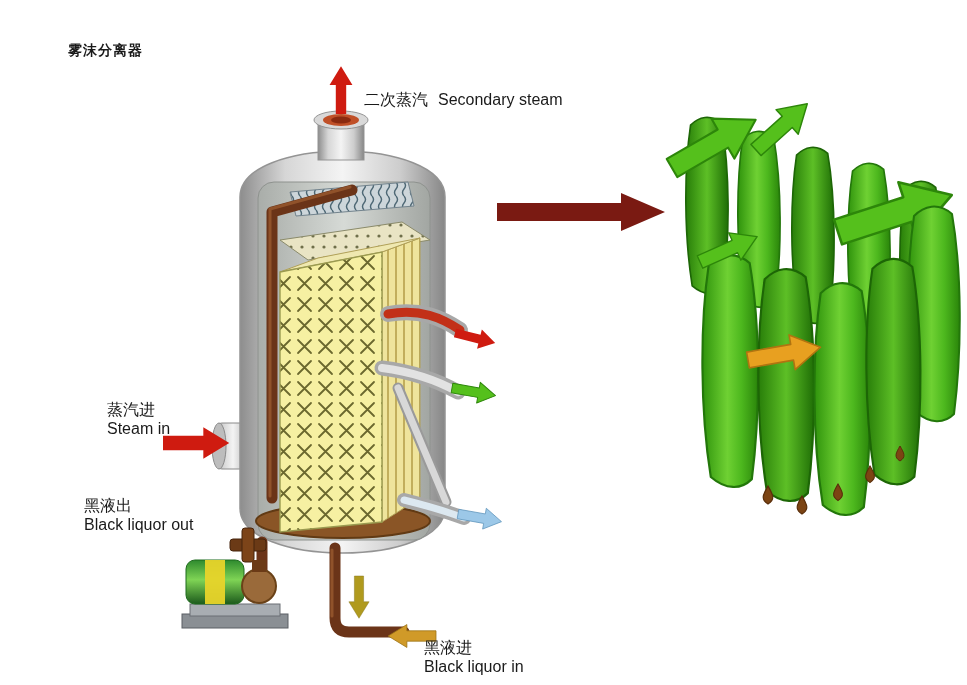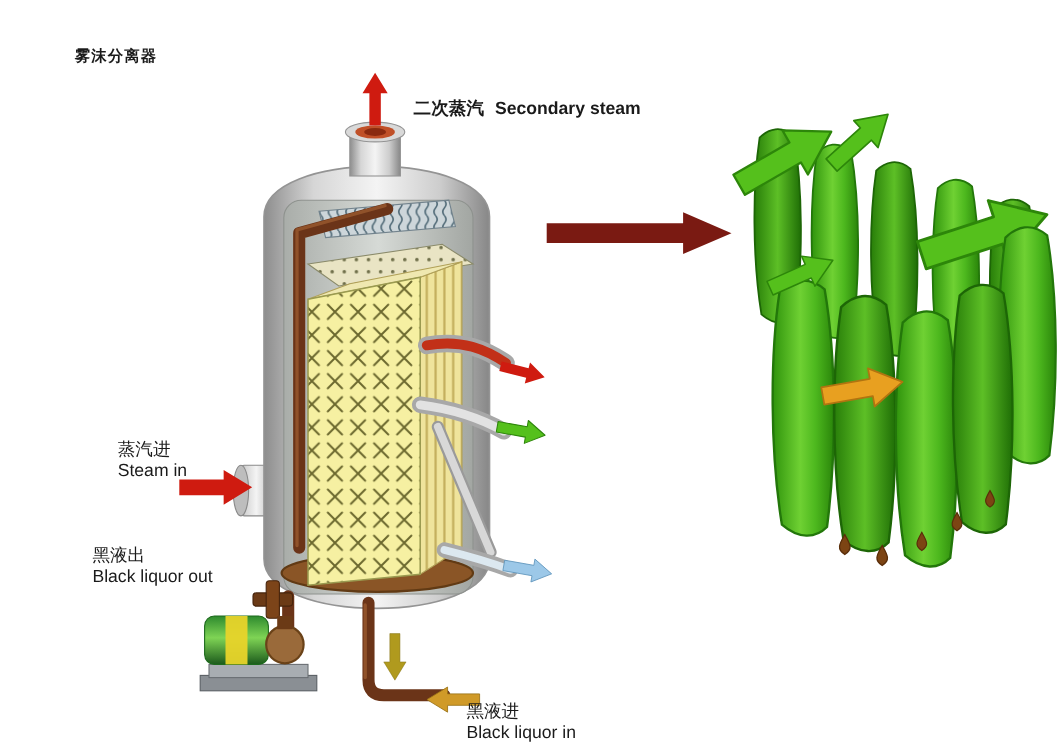--- a/index.html
+++ b/index.html
@@ -195,21 +195,21 @@
         <use href="#dropShape" class="droplet" transform="translate(802,496) scale(1.2)"></use>
         <use href="#dropShape" class="droplet" transform="translate(838,484) scale(1.1)"></use>
         <use href="#dropShape" class="droplet" transform="translate(870,466) scale(1.1)"></use>
         <use href="#dropShape" class="droplet" transform="translate(900,446) scale(1.0)"></use>
       </g>
     </g>
   </svg>
 
   <div class="title">雾沫分离器</div>
 
-  <div class="lbl" style="left:376px;top:90px;font-weight:bold;">
+  <div class="lbl" style="left:364px;top:90px;">
     <span class="row">
       <span>二次蒸汽</span>
       <span>Secondary steam</span>
     </span>
   </div>
 
   <div class="lbl" style="left:107px;top:400px;">
     <div>蒸汽进</div>
     <div>Steam in</div>
   </div>

